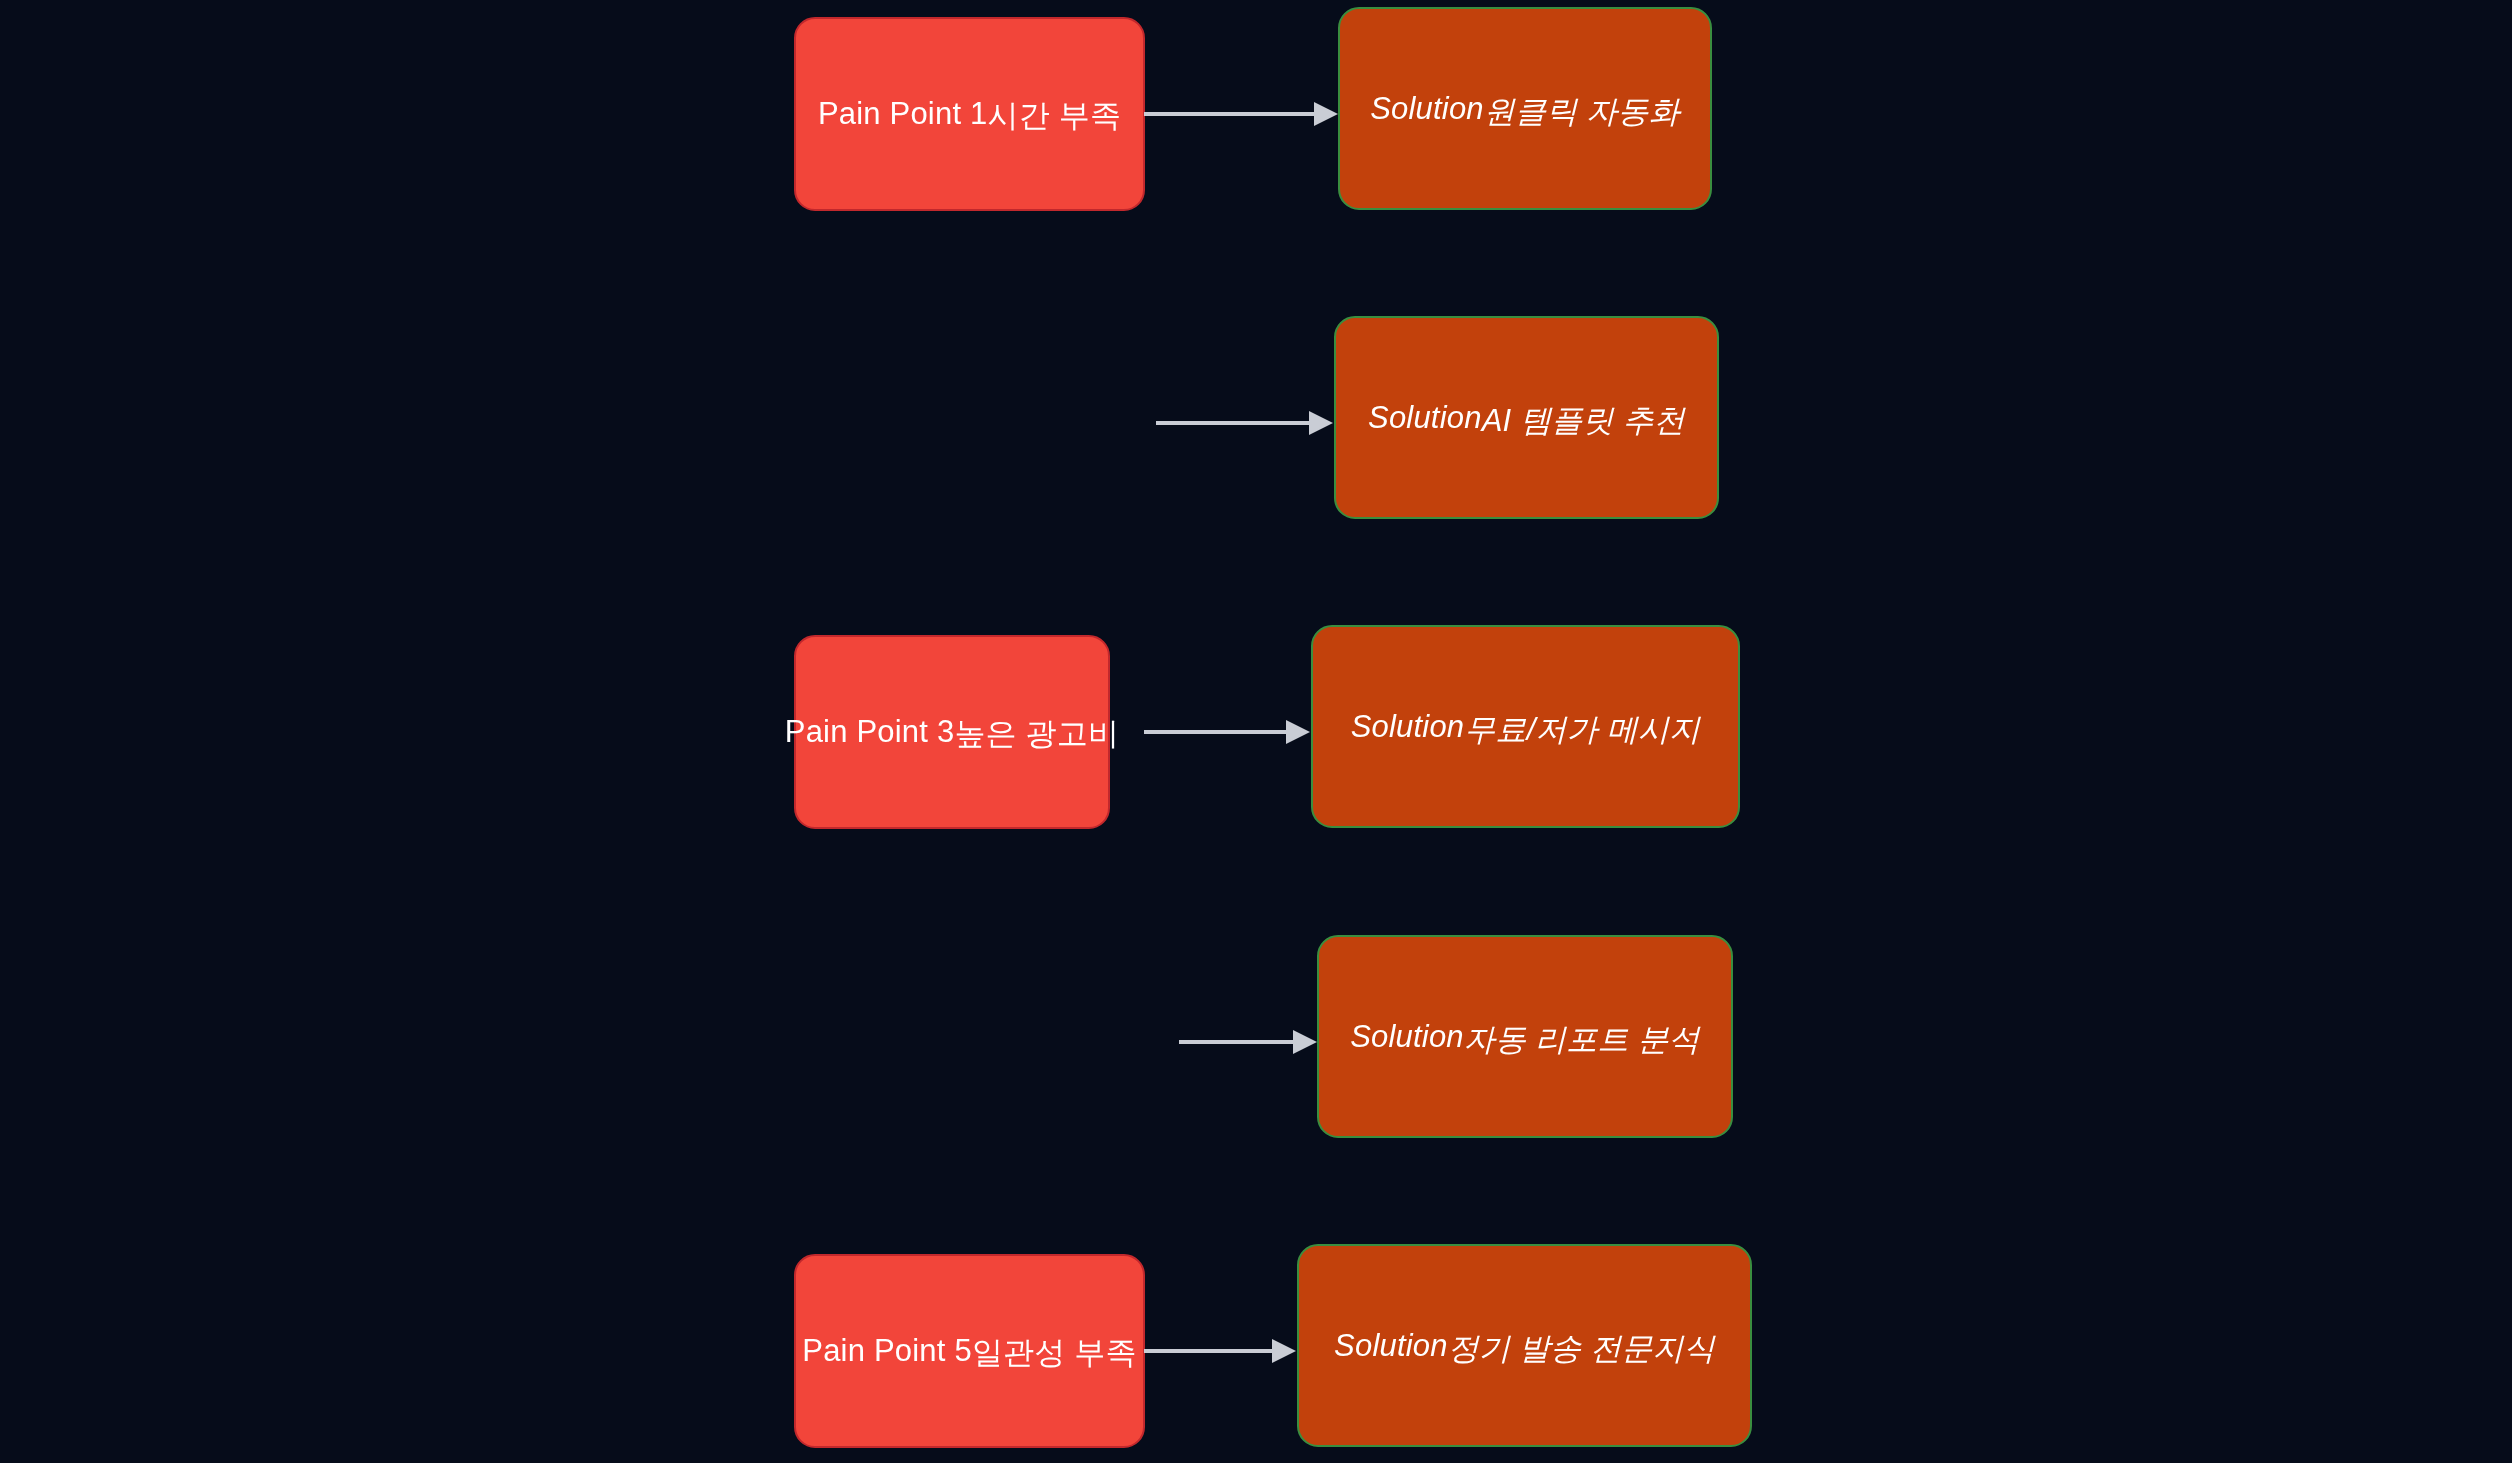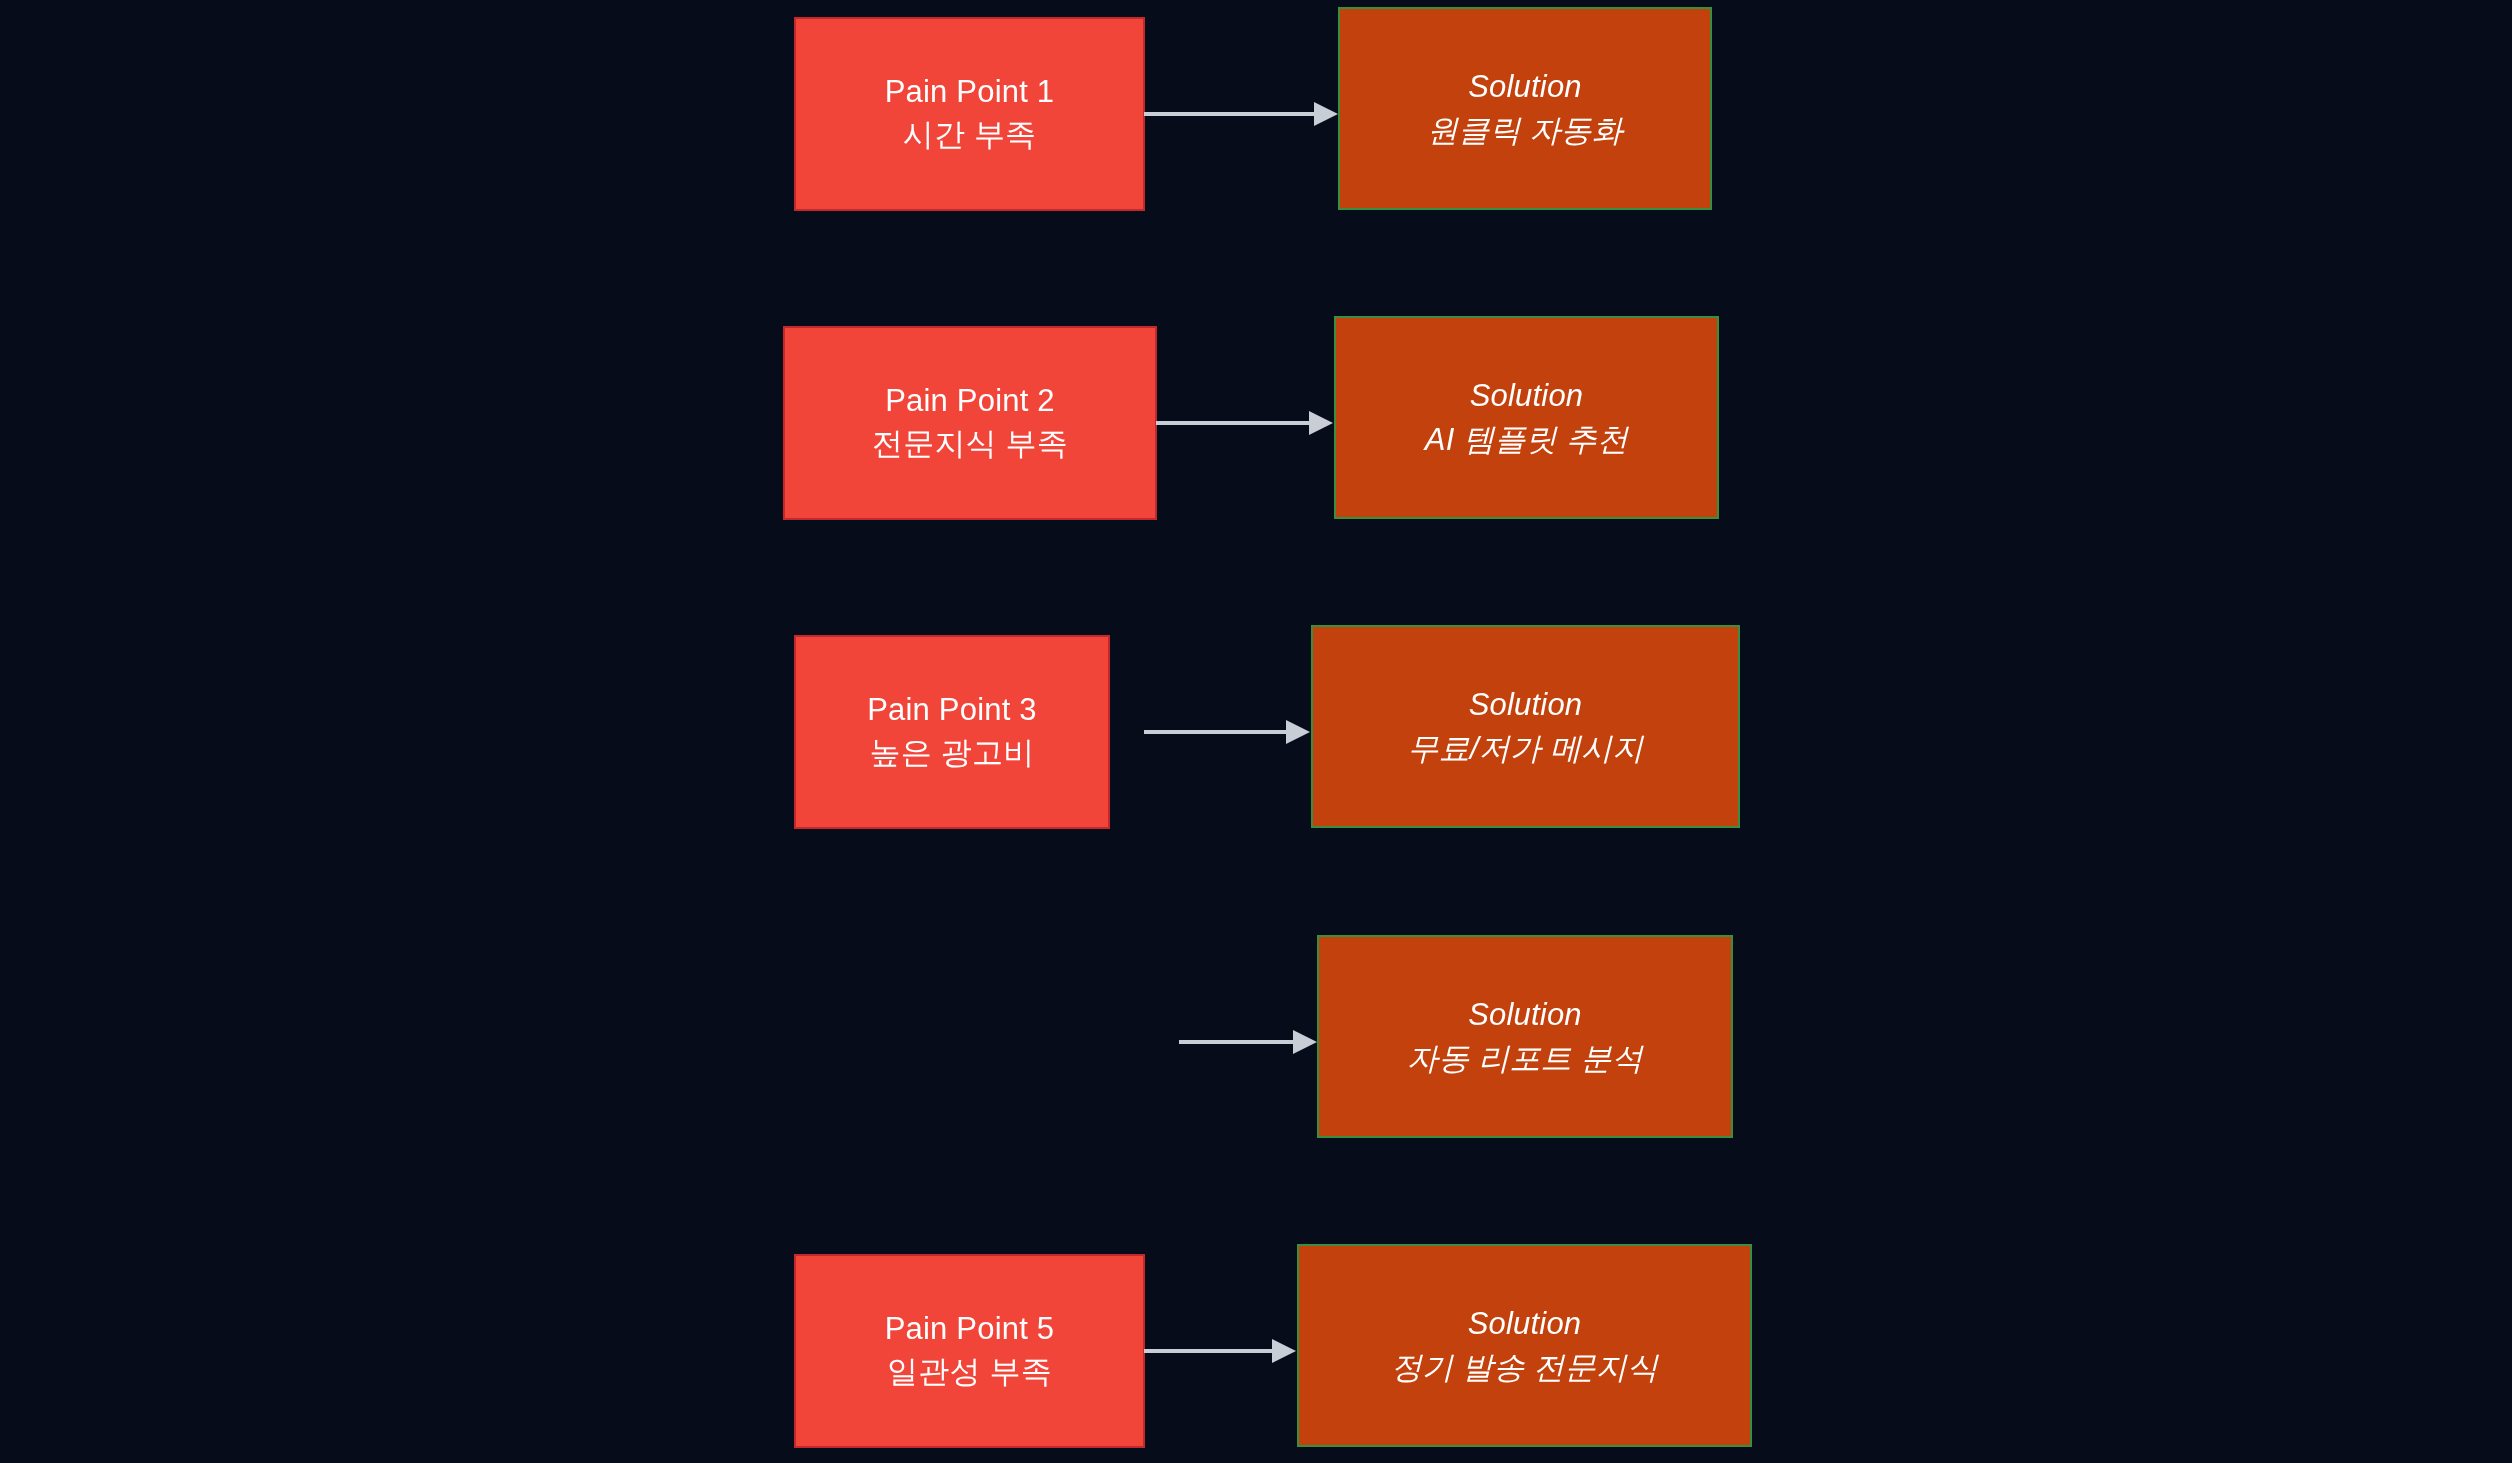--- a/index.html
+++ b/index.html
@@ -20,27 +20,28 @@
   .row {
     position: absolute;
     left: 0;
     width: 2512px;
   }
 
   .node {
     position: absolute;
     box-sizing: border-box;
     display: flex;
-    flex-direction: column;
+    flex-direction: row;
     align-items: center;
     justify-content: center;
     text-align: center;
     color: #ffffff;
     line-height: 1.22;
     letter-spacing: 0.2px;
+    border-radius: 21px;
     -webkit-font-smoothing: antialiased;
   }
 
   .node .line1,
   .node .line2 {
     display: block;
     white-space: nowrap;
     font-size: 31px;
     font-weight: 400;
   }
@@ -94,24 +95,20 @@
       <div class="head" style="left:170px;"></div>
     </div>
 
     <div class="node solution" style="left:1338px; top:7.4px; width:374px; height:203px;">
       <span class="line1">Solution</span>
       <span class="line2">원클릭 자동화</span>
     </div>
   </div>
 
   <div class="row" style="top:309px;height:314px;">
-    <div class="node pain" style="left:783px; top:16.6px; width:374px; height:194px;">
-      <span class="line1">Pain Point 2</span>
-      <span class="line2">전문지식 부족</span>
-    </div>
 
     <div class="connector" style="left:1156px; top:102px; width:177px;">
       <div class="shaft" style="width:153px;"></div>
       <div class="head" style="left:153px;"></div>
     </div>
 
     <div class="node solution" style="left:1334px; top:7.4px; width:385px; height:203px;">
       <span class="line1">Solution</span>
       <span class="line2">AI 템플릿 추천</span>
     </div>

